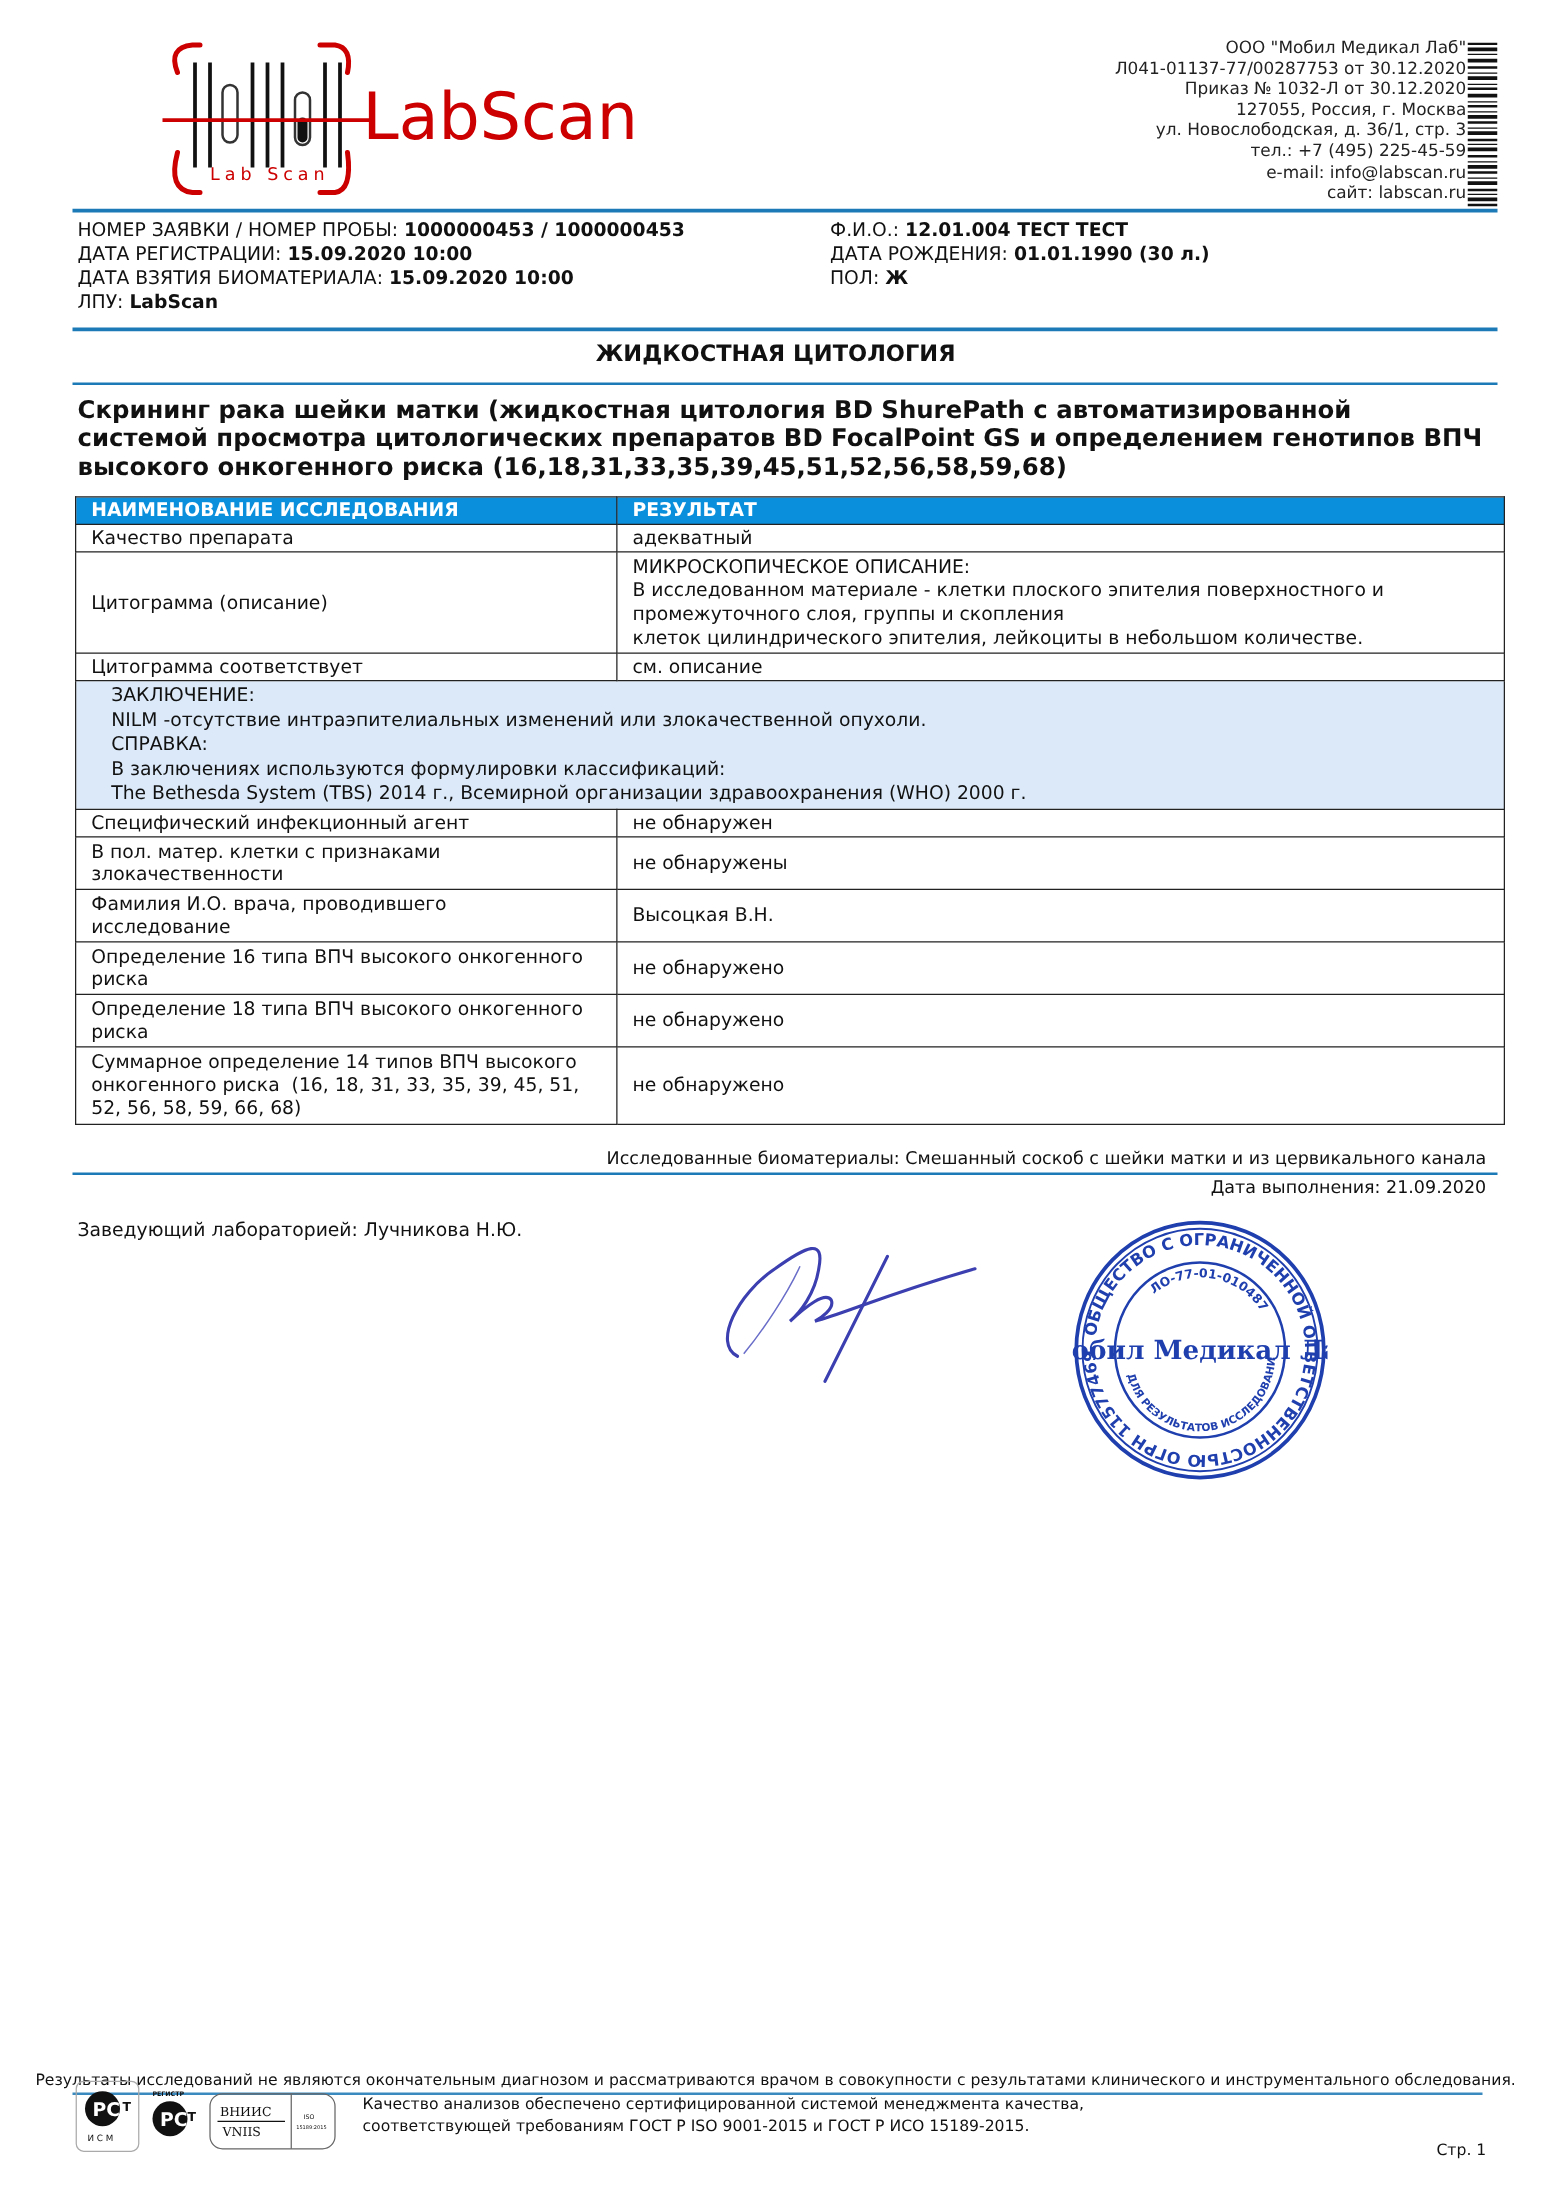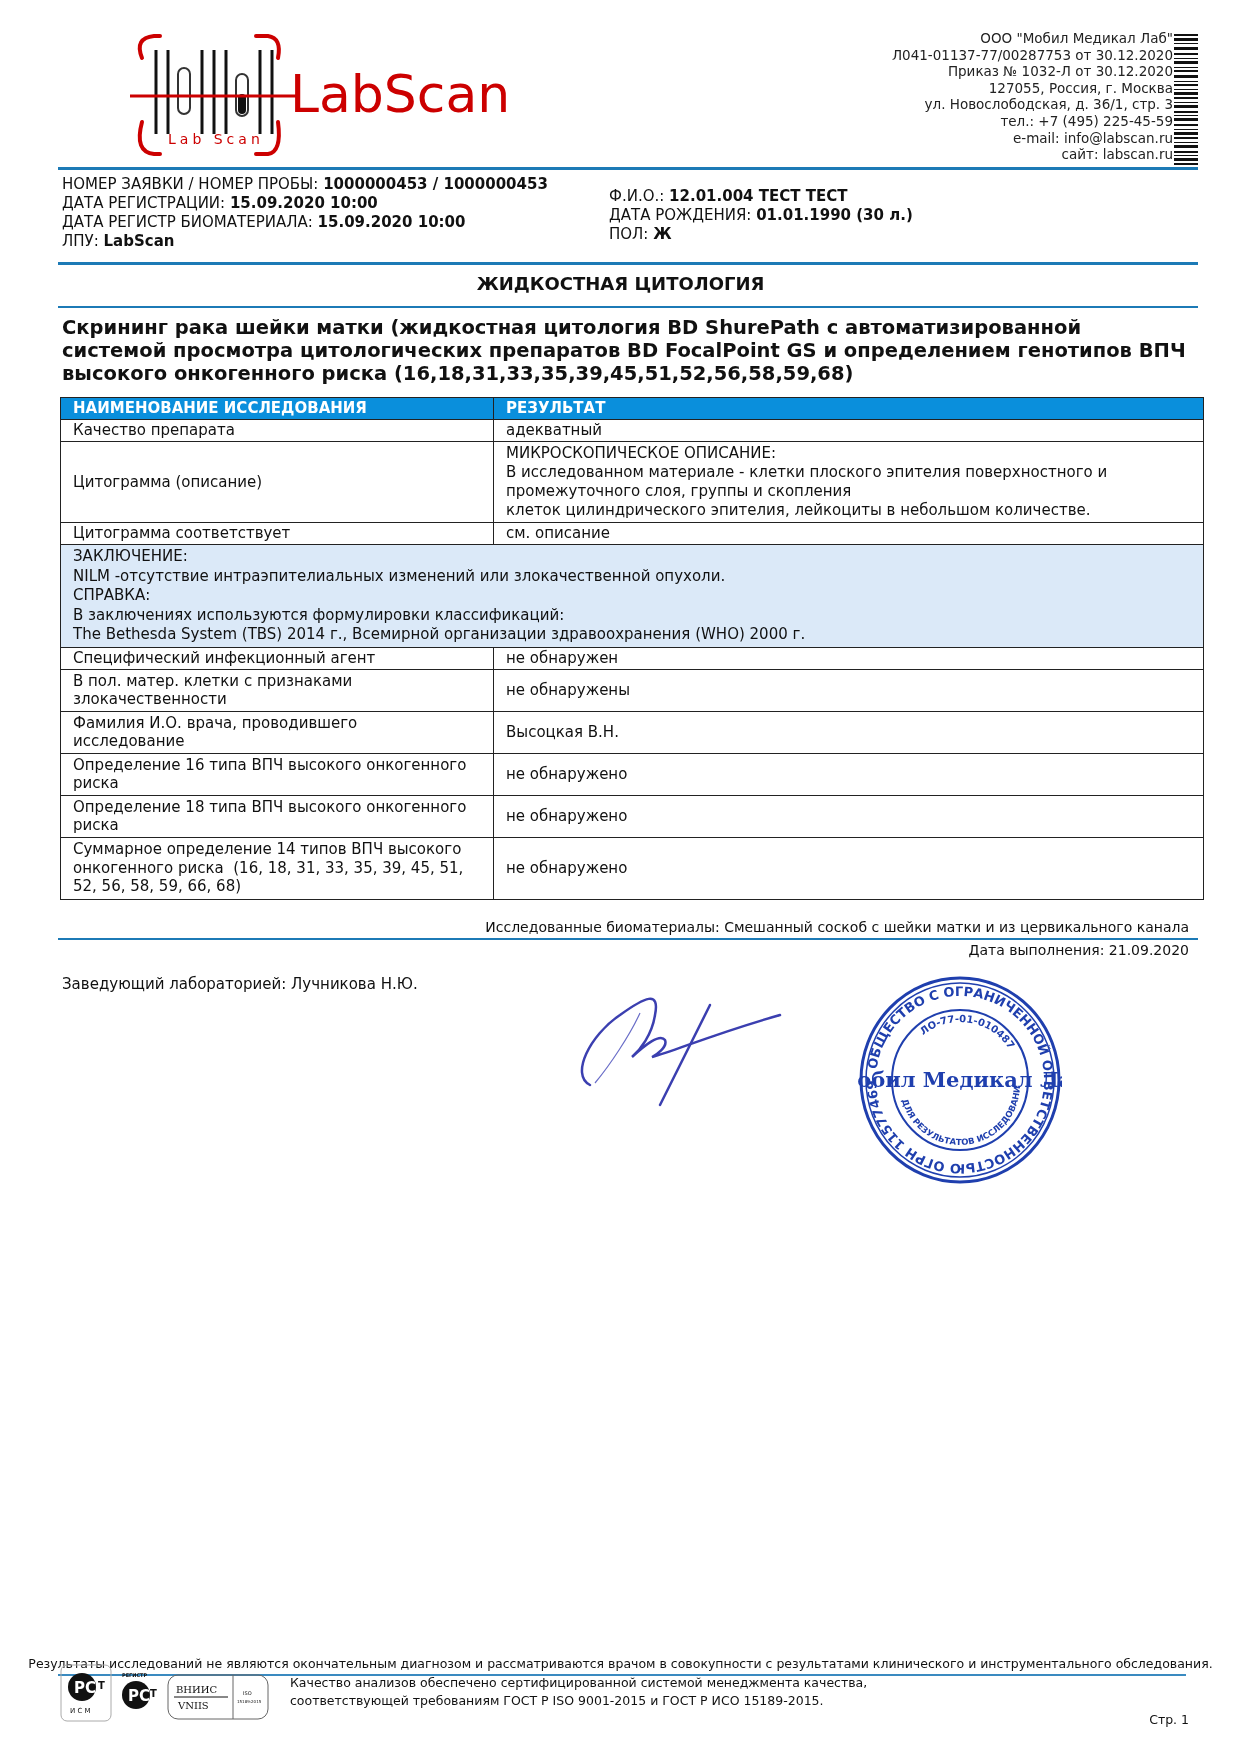--- a/index.html
+++ b/index.html
@@ -25,21 +25,21 @@
 
   .section-title { left:0; width:1241px; top:273px; text-align:center; font-weight:bold; font-size:18px; }
 
   .study-title { left:62px; top:316px; width:1130px; font-weight:bold; font-size:19.5px; line-height:23px; }
 
   table.results { position:absolute; left:60px; top:397px; width:1144px; border-collapse:collapse;
                   font-size:15px; }
   table.results td, table.results th { border:1.5px solid #222; padding:0 12px; vertical-align:middle; line-height:18.5px; }
   table.results th { background:#0a8fdc; color:#fff; font-weight:bold; text-align:left; height:21px; text-transform:uppercase; }
   table.results td.c1 { width:408px; }
-  table.results tr.conclusion td { background:#dbe9f8; padding:2px 12px; }
+  table.results tr.conclusion td { background:#dbe9f8; padding:2px 28px; }
 
   .biomat { right:52px; top:919px; font-size:14px; }
   .done { right:52px; top:942px; font-size:14px; }
   .head-of-lab { left:62px; top:975px; font-size:15px; }
 
   .signature { left:560px; top:975px; width:240px; height:140px; }
   .stamp { left:858px; top:975px; width:204px; height:210px; }
 
   .disclaimer { left:0; width:1241px; text-align:center; top:1656px; font-size:12.5px; }
   .cert { left:290px; top:1674px; font-size:12.5px; line-height:18px; }
@@ -120,24 +120,24 @@
       <rect x="0" y="124" width="24" height="3"></rect>
       <rect x="0" y="129" width="24" height="2"></rect>
   </g>
 </svg>
 
 <div class="rule" style="left:58px;top:167px;width:1140px;"></div>
 
 <div class="abs info" style="left:62px;top:175px;">
   <div><span>НОМЕР ЗАЯВКИ / НОМЕР ПРОБЫ: </span><b>1000000453 / 1000000453</b></div>
   <div><span>ДАТА РЕГИСТРАЦИИ: </span><b>15.09.2020 10:00</b></div>
-  <div><span>ДАТА РЕГИСТР БИОМАТЕРИАЛА: </span><b>15.09.2020 10:00</b></div>
+  <div><span>ДАТА ВЗЯТИЯ БИОМАТЕРИАЛА: </span><b>15.09.2020 10:00</b></div>
   <div><span>ЛПУ: </span><b>LabScan</b></div>
 </div>
-<div class="abs info" style="left:609px;top:175px;margin-top:12px;">
+<div class="abs info" style="left:664px;top:175px;">
   <div><span>Ф.И.О.: </span><b>12.01.004 ТЕСТ ТЕСТ</b></div>
   <div><span>ДАТА РОЖДЕНИЯ: </span><b>01.01.1990 (30 л.)</b></div>
   <div><span>ПОЛ: </span><b>Ж</b></div>
 </div>
 
 <div class="rule" style="left:58px;top:262px;width:1140px;"></div>
 <div class="abs section-title">ЖИДКОСТНАЯ ЦИТОЛОГИЯ</div>
 <div class="rule thin" style="left:58px;top:306px;width:1140px;"></div>
 
 <div class="abs study-title">Скрининг рака шейки матки (жидкостная цитология BD ShurePath с автоматизированной системой просмотра цитологических препаратов BD FocalPoint GS и определением генотипов ВПЧ высокого онкогенного риска (16,18,31,33,35,39,45,51,52,56,58,59,68)</div>

